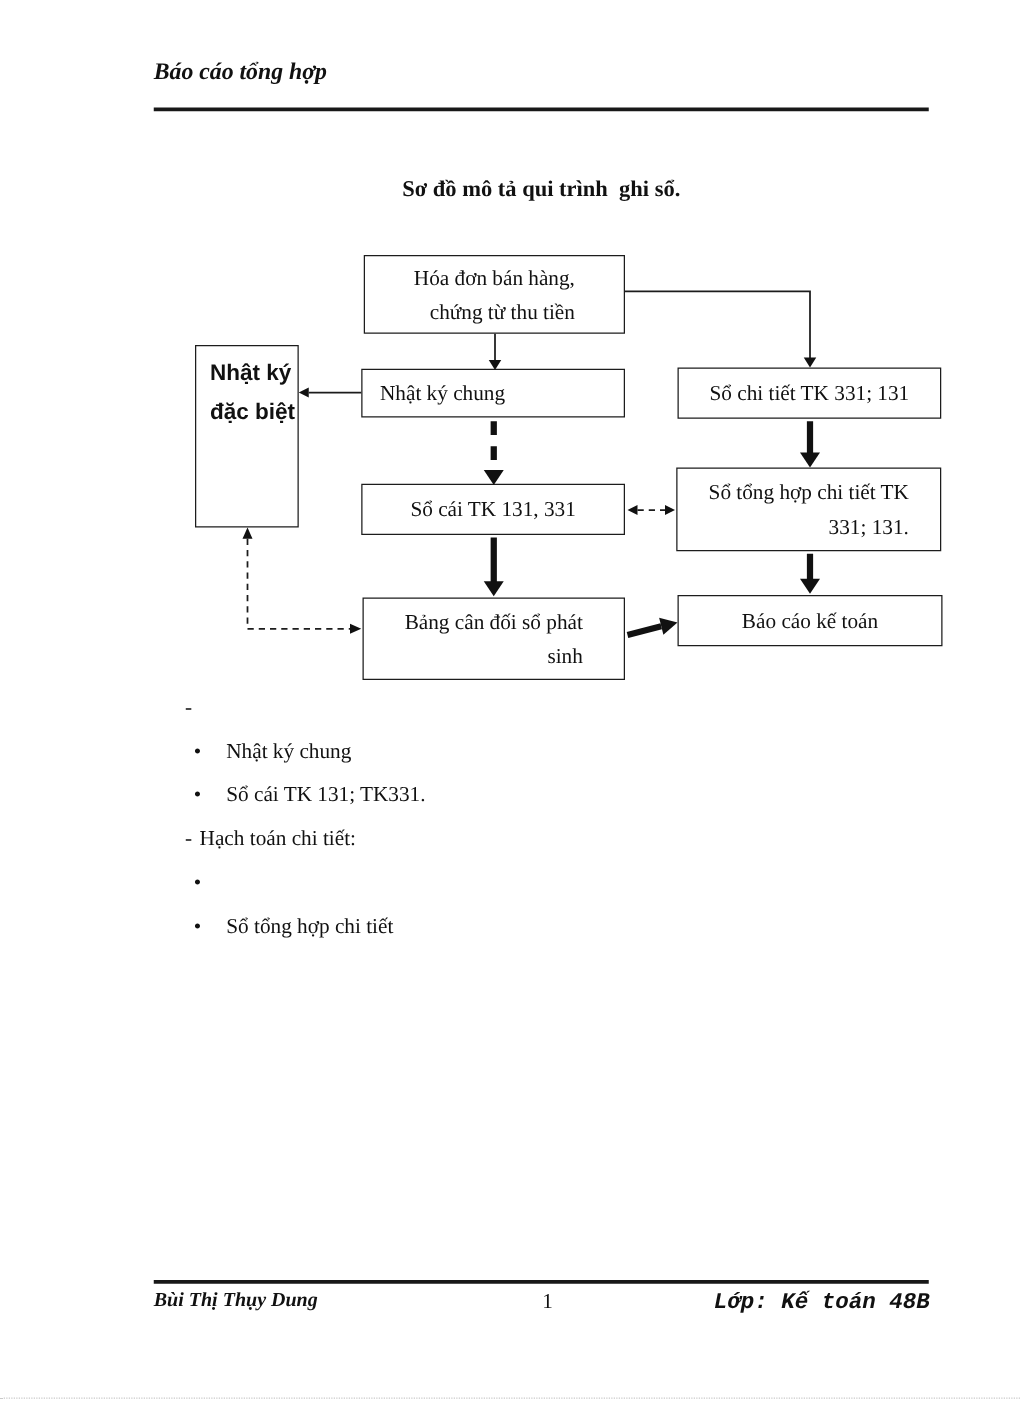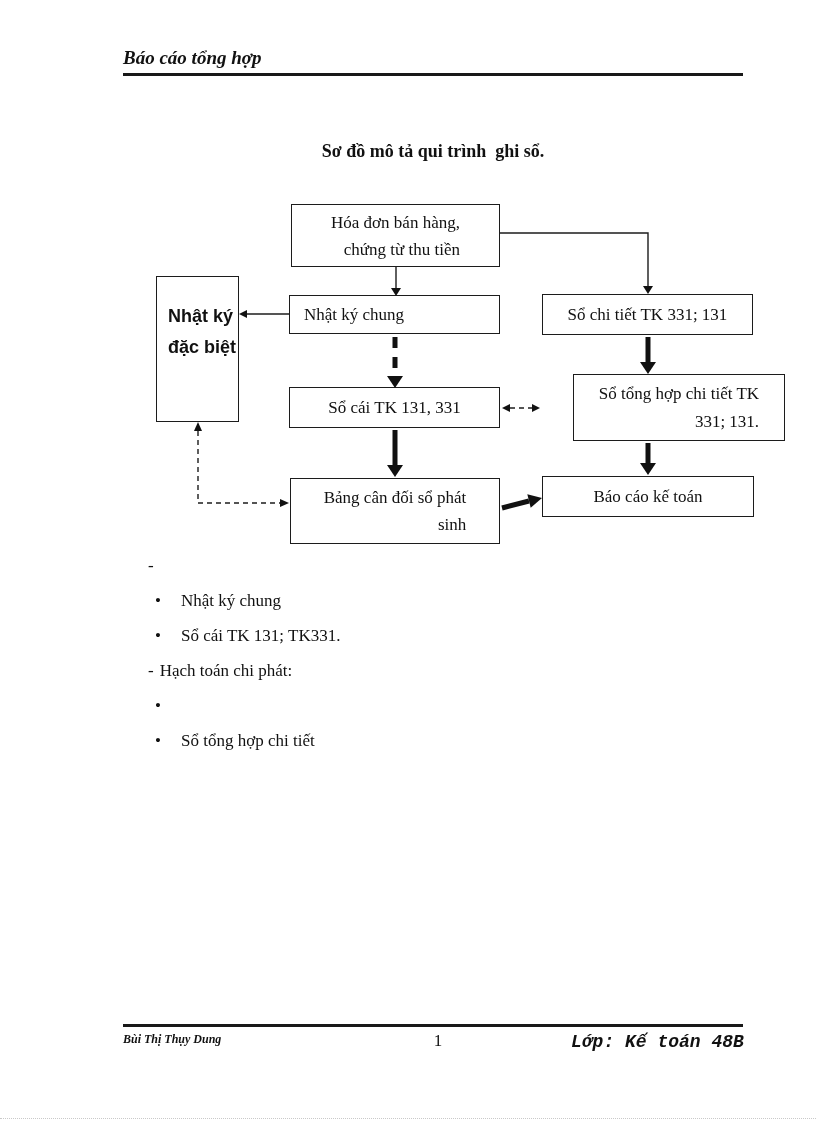--- a/index.html
+++ b/index.html
@@ -4,21 +4,21 @@
 <style>
   html,body { margin:0; padding:0; background:#ffffff; }
   .page {
     position:relative; width:816px; height:1123px; background:#ffffff;
     font-family:"Liberation Serif","DejaVu Serif",serif; color:#111;
     overflow:hidden;
   }
   
   .header {
     position:absolute; left:123px; top:47px; width:620px;
-    border-bottom:3px solid #181818; padding-bottom:4px;
+    border-bottom:3px solid #181818; padding-bottom:17px;
   }
   .header-title { font-weight:bold; font-style:italic; font-size:19px; line-height:22px; }
 
   
   .doc-title {
     position:absolute; left:123px; top:141px; width:620px; text-align:center;
     font-weight:bold; font-size:18px; white-space:pre;
   }
 
   
@@ -26,43 +26,43 @@
     position:absolute; box-sizing:border-box; background:#fff;
     border:1.5px solid #1c1c1c;
     display:flex; align-items:center; justify-content:center;
     text-align:right; font-size:17px; line-height:25px; white-space:pre-line;
   }
   #box-hoa-don        { left:291px; top:204px; width:209px; height:63px; line-height:27px; }
   #box-nhat-ky-dac-biet {
     left:156px; top:276px; width:83px; height:146px;
     align-items:flex-start; justify-content:flex-start; text-align:left;
     font-family:"Liberation Sans","DejaVu Sans",sans-serif;
-    font-weight:600; font-size:18px; line-height:31px; padding:24px 0 0 11px;
+    font-weight:600; font-size:18px; line-height:31px; padding:6px 0 0 11px;
   }
   #box-nhat-ky-chung  { left:289px; top:295px; width:211px; height:39px; justify-content:flex-start; padding-left:14px; text-align:left; }
   #box-so-chi-tiet    { left:542px; top:294px; width:211px; height:41px; }
   #box-so-cai         { left:289px; top:387px; width:211px; height:41px; }
-  #box-so-tong-hop    { left:541px; top:374px; width:212px; height:67px; line-height:28px;margin-left:32px; }
+  #box-so-tong-hop    { left:541px; top:374px; width:212px; height:67px; line-height:28px; }
   #box-bang-can-doi   { left:290px; top:478px; width:210px; height:66px; line-height:27px; }
   #box-bao-cao        { left:542px; top:476px; width:212px; height:41px; }
 
   .connectors { position:absolute; left:0; top:0; pointer-events:none; }
   .connectors .thin  { stroke:#1c1c1c; stroke-width:1.4; fill:none; }
   .connectors .thick { stroke:#111; stroke-width:5; fill:none; }
   .connectors .head  { fill:#111; stroke:none; }
 
   
   .notes { position:absolute; left:148px; top:548px; width:420px; font-size:17px; }
   .note-item { height:35px; display:flex; align-items:center; }
   .marker-dash { margin-right:6px; }
   .marker-bullet { width:33px; padding-left:7px; box-sizing:border-box; }
 
   
   .footer-rule  { position:absolute; left:123px; top:1024px; width:620px; border-top:3px solid #181818; }
-  .footer-left  { position:absolute; left:123px; top:1032px; font-weight:bold; font-style:italic; font-size:12px; }
+  .footer-left  { position:absolute; left:123px; top:1032px; font-weight:bold; font-style:italic; font-size:16px; }
   .footer-page  { position:absolute; left:408px; top:1031px; width:60px; text-align:center; font-size:17px; }
   .footer-right { position:absolute; left:571px; top:1032px; font-weight:bold; font-style:italic; font-size:18px;font-family:Liberation Mono, monospace; }
 
   .bottom-dotted { position:absolute; left:0; bottom:4px; width:100%; border-top:1px dotted #c9c9c9; }
 </style>
 </head>
 <body>
 
 <div class="page">
 
@@ -137,21 +137,21 @@
     <div class="note-item">
       <span class="marker-bullet">•</span>
       <span>Nhật ký chung</span>
     </div>
     <div class="note-item">
       <span class="marker-bullet">•</span>
       <span>Sổ cái TK 131; TK331.</span>
     </div>
     <div class="note-item">
       <span class="marker-dash">-</span>
-      <span>Hạch toán chi phát:</span>
+      <span>Hạch toán chi tiết:</span>
     </div>
     <div class="note-item">
       <span class="marker-bullet">•</span>
     </div>
     <div class="note-item">
       <span class="marker-bullet">•</span>
       <span>Sổ tổng hợp chi tiết</span>
     </div>
   </div>
 

